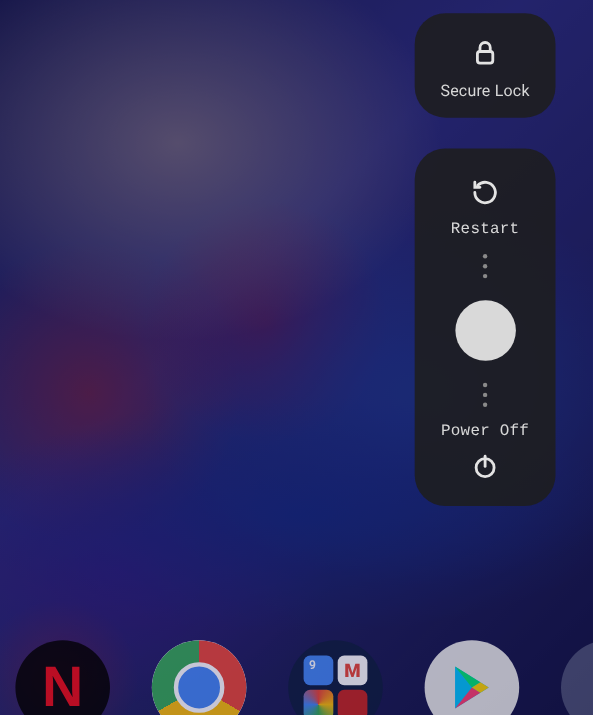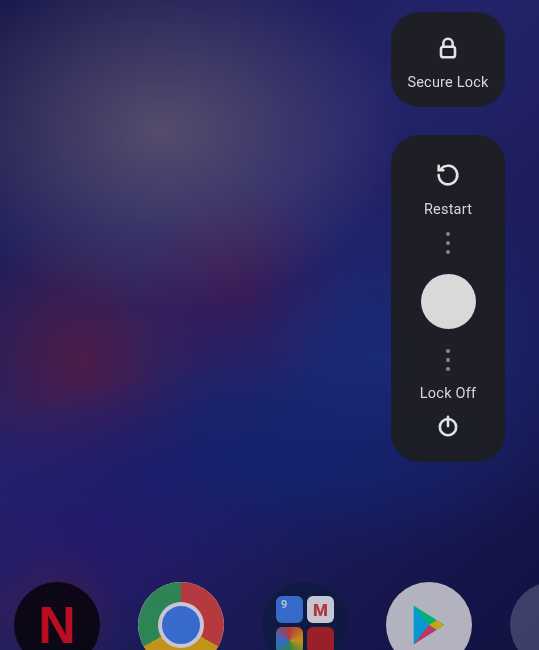--- a/index.html
+++ b/index.html
@@ -69,21 +69,21 @@
 .m3 { background: conic-gradient(#ea4335,#fbbc04,#34a853,#4285f4,#ea4335); border-radius:50%; }
 .m4 { background:#c5221f; }
 .play { background: #e8e8e8; display:flex; align-items:center; justify-content:center; }
 .play svg { width:46px; height:46px; }
 .blank { background: rgba(180,190,210,0.35); }
 
 .power-menu {
   position: absolute;
   right: 34px;
   top: 12px;
-  width: 114px;
+  width: 128px;
   display: flex;
   flex-direction: column;
   gap: 28px;
 }
 .pm-card {
   background: rgba(30,30,30,0.88);
   border-radius: 28px;
   display: flex;
   flex-direction: column;
   align-items: center;
@@ -109,21 +109,21 @@
 .slider-knob {
   width:55px; height:55px; border-radius:50%; background:#d9d9d9;
   margin: 6px 0;
 }
 .emergency-plus {
   width:30px; height:30px; border-radius:7px; background:#fff;
   display:flex; align-items:center; justify-content:center;
   margin-bottom:12px;
 }
 .emergency-plus svg { stroke:#111; stroke-width:2.5; }
-.middle-card { padding: 26px 6px 22px; gap:0; }
+.middle-card { padding: 26px 6px 22px; gap:0;font-family:Liberation Mono, monospace; }
 </style>
 </head>
 <body>
 
 <div class="wallpaper"></div>
 <div class="dim"></div>
 
 <div class="dock">
   <div class="dock-icon netflix">
       <span>N</span>
@@ -171,21 +171,21 @@
         <span></span>
         <span></span>
       </div>
     <div class="slider-knob"></div>
     <div class="pm-divider">
         <span></span>
         <span></span>
         <span></span>
       </div>
 
-    <div class="pm-label">Lock Off</div>
+    <div class="pm-label">Power Off</div>
     <div class="icon-slot" style="margin-top:10px;margin-bottom:0">
       <svg viewBox="0 0 24 24">
           <circle cx="12" cy="13" r="7"></circle>
           <line x1="12" y1="4" x2="12" y2="12" stroke-linecap="round"></line>
         </svg>
     </div>
   </div>
 
 
 </div>

